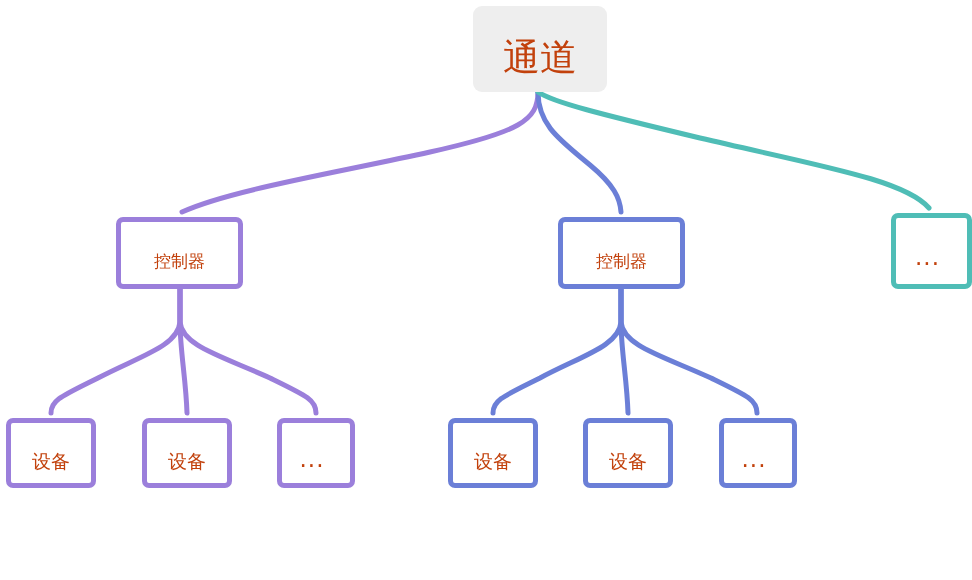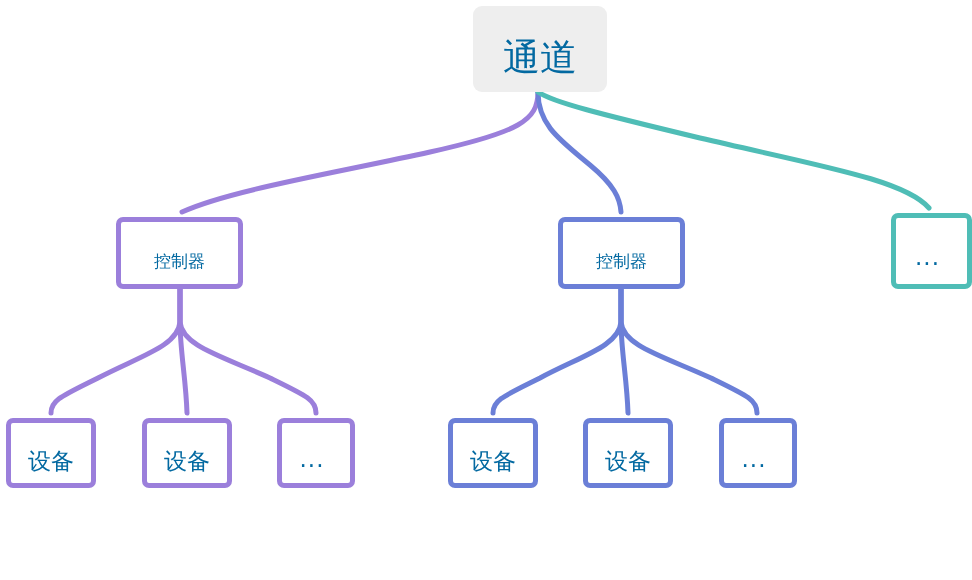--- a/index.html
+++ b/index.html
@@ -45,29 +45,29 @@
     background: #eeeeee;
     border: none;
     border-radius: 9px;
   }
   .node-branch, .node-leaf {
     border-style: solid;
     border-width: 5px;
     border-radius: 7px;
   }
   .node-label {
-    color: #0369a1;
+    color: #c2410c;
     line-height: 1;
     white-space: nowrap;
     user-select: none;
     margin-top: 16px;
   }
   .label-root { font-size: 37px; }
   .label-branch { font-size: 17px; }
-  .label-leaf { font-size: 23px; }
+  .label-leaf { font-size: 19px; }
   .label-ellipsis {
     font-size: 23px;
     letter-spacing: 1px;
     position: relative;
     left: -4px;
     top: -2px;
   }
 </style>
 </head>
 <body>

